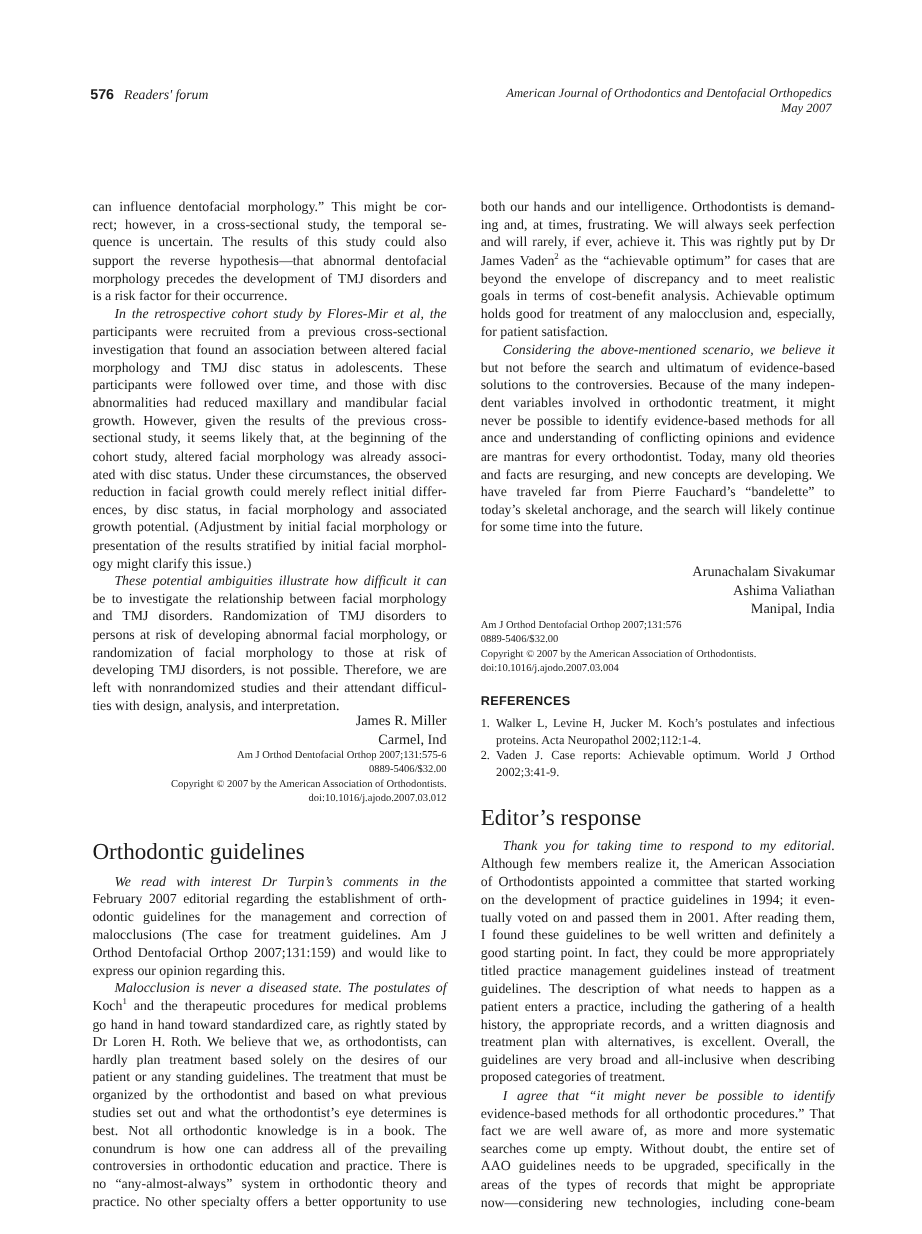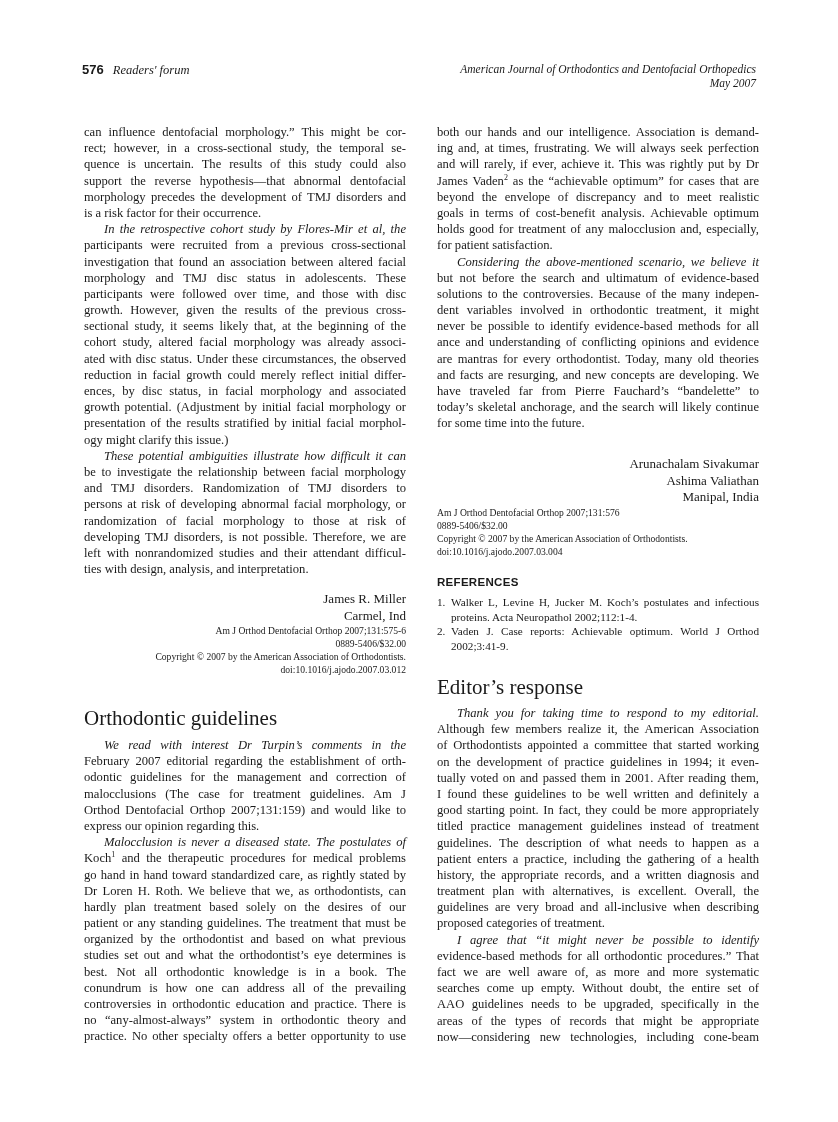--- a/index.html
+++ b/index.html
@@ -1,22 +1,22 @@
 <!DOCTYPE html>
 <html><head>
 <meta charset="utf-8">
 <style>
   html, body { margin: 0; padding: 0; background: #ffffff; }
   body { width: 838px; height: 1122px; position: relative; overflow: hidden; color: #1a1a1a; font-family: "Liberation Serif", serif; }
-  .page { position: absolute; left: 0; top: 0; width: 838px; height: 1078px; }
+  .page { position: absolute; left: 0; top: 16px; width: 838px; height: 1078px; }
   .hdr-left { position: absolute; left: 82px; top: 62px; font-size: 12.5px; }
   .hdr-left .pnum { font-family: "Liberation Sans", sans-serif; font-weight: bold; font-size: 13px; margin-right: 6px; }
   .hdr-left .sec { font-style: italic; }
   .hdr-right { position: absolute; right: 82px; top: 62px; text-align: right; font-style: italic; font-size: 11.5px; line-height: 14px; }
-  .col { position: absolute; width: 322px; }
+  .col { position: absolute; width: 322px; margin-top: 40px; }
   .col-left { left: 84px; }
   .col-right { left: 437px; }
   .line { font-size: 12.6px; line-height: 16.2px; height: 16.2px; white-space: nowrap; text-align: justify; text-align-last: justify; }
   .line.last { text-align-last: left; }
   .line.indent { padding-left: 20px; font-style: italic; }
   .sig { text-align: right; font-size: 13px; line-height: 16.5px; }
   .cite { font-size: 9.6px; line-height: 13px; white-space: nowrap; }
   .h2 { font-size: 21px; line-height: 26px; }
   .refhead { font-family: "Liberation Sans", sans-serif; font-weight: bold; font-size: 11.5px; letter-spacing: 0.3px; }
   .ref { font-size: 11.2px; line-height: 14.5px; }
@@ -47,20 +47,21 @@
       <div class="line">support the reverse hypothesis—that abnormal dentofacial</div>
       <div class="line">morphology precedes the development of TMJ disorders and</div>
       <div class="line last">is a risk factor for their occurrence.</div>
     </div>
     <div>
       <div class="line indent">In the retrospective cohort study by Flores-Mir et al, the</div>
       <div class="line">participants were recruited from a previous cross-sectional</div>
       <div class="line">investigation that found an association between altered facial</div>
       <div class="line">morphology and TMJ disc status in adolescents. These</div>
       <div class="line">participants were followed over time, and those with disc</div>
+      <div class="line">abnormalities had reduced maxillary and mandibular facial</div>
       <div class="line">growth. However, given the results of the previous cross-</div>
       <div class="line">sectional study, it seems likely that, at the beginning of the</div>
       <div class="line">cohort study, altered facial morphology was already associ-</div>
       <div class="line">ated with disc status. Under these circumstances, the observed</div>
       <div class="line">reduction in facial growth could merely reflect initial differ-</div>
       <div class="line">ences, by disc status, in facial morphology and associated</div>
       <div class="line">growth potential. (Adjustment by initial facial morphology or</div>
       <div class="line">presentation of the results stratified by initial facial morphol-</div>
       <div class="line last">ogy might clarify this issue.)</div>
     </div>
@@ -111,21 +112,21 @@
       <div class="line">best. Not all orthodontic knowledge is in a book. The</div>
       <div class="line">conundrum is how one can address all of the prevailing</div>
       <div class="line">controversies in orthodontic education and practice. There is</div>
       <div class="line">no “any-almost-always” system in orthodontic theory and</div>
       <div class="line">practice. No other specialty offers a better opportunity to use</div>
     </div>
   </div>
 
   <div class="col col-right" style="top:124px;">
     <div>
-      <div class="line">both our hands and our intelligence. Association is demand-</div>
+      <div class="line">both our hands and our intelligence. Orthodontists is demand-</div>
       <div class="line">ing and, at times, frustrating. We will always seek perfection</div>
       <div class="line">and will rarely, if ever, achieve it. This was rightly put by Dr</div>
       <div class="line"><span>James Vaden</span><sup>2</sup><span> as the “achievable optimum” for cases that are</span></div>
       <div class="line">beyond the envelope of discrepancy and to meet realistic</div>
       <div class="line">goals in terms of cost-benefit analysis. Achievable optimum</div>
       <div class="line">holds good for treatment of any malocclusion and, especially,</div>
       <div class="line last">for patient satisfaction.</div>
     </div>
     <div>
       <div class="line indent">Considering the above-mentioned scenario, we believe it</div>

